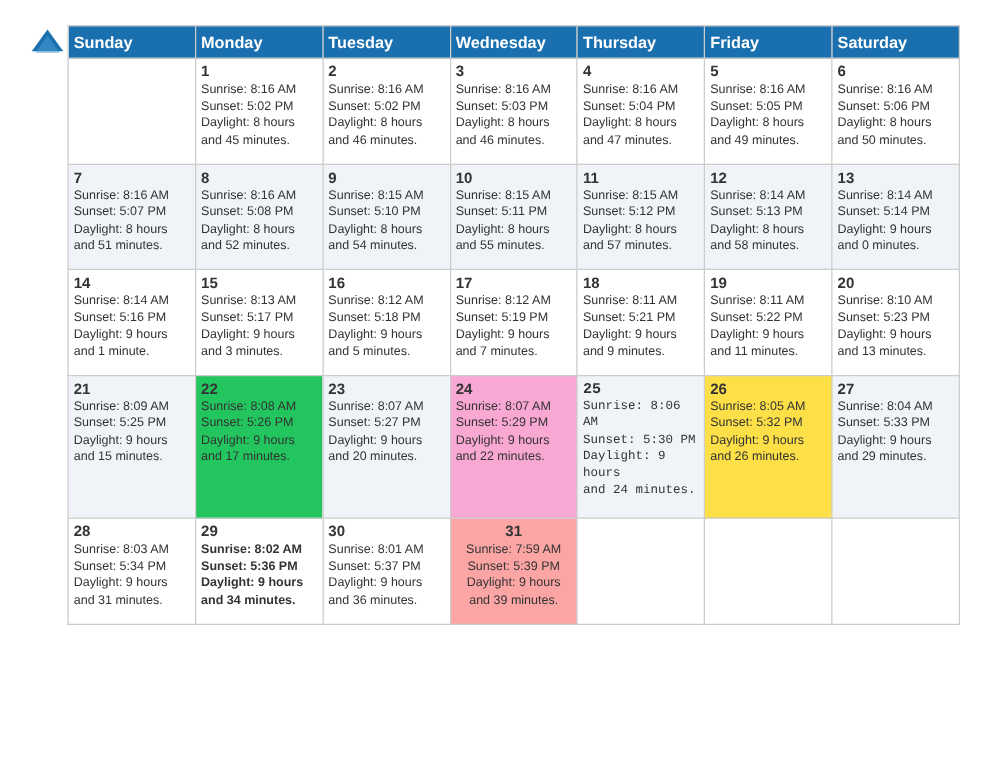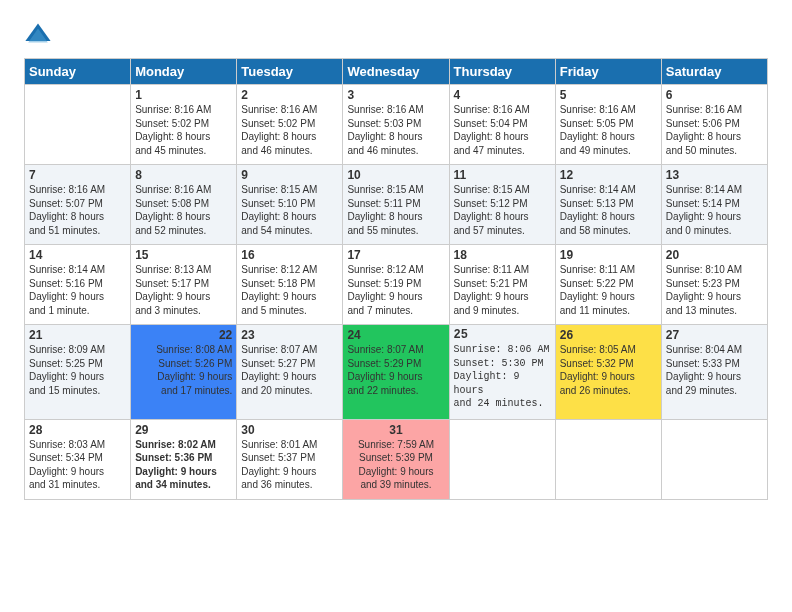--- a/index.html
+++ b/index.html
@@ -8,21 +8,21 @@
       background: #fff;
       width: 792px;
       height: 612px;
       overflow: hidden;
     }
     .page {
       width: 792px;
       height: 516px;
       padding: 20px 24px 16px 24px;
       display: flex;
-      flex-direction: column;
+      flex-direction: row;
     }
     .header {
       display: flex;
       justify-content: space-between;
       align-items: flex-start;
       margin-bottom: 10px;
     }
     .logo {
       display: flex;
       align-items: center;
@@ -285,35 +285,35 @@
           </td>
         </tr>
         <tr>
           <td style="background: rgb(240, 244, 248);">
             <span class="day-num">21</span>
             <div class="day-info" style="white-space: pre-line;">Sunrise: 8:09 AM
 Sunset: 5:25 PM
 Daylight: 9 hours
 and 15 minutes.</div>
           </td>
-          <td style="background: #3b82f6; text-align: right;">
+          <td style="background: #22c55e;">
             <span class="day-num">22</span>
             <div class="day-info" style="white-space: pre-line;">Sunrise: 8:08 AM
 Sunset: 5:26 PM
 Daylight: 9 hours
 and 17 minutes.</div>
           </td>
           <td style="background: rgb(240, 244, 248);">
             <span class="day-num">23</span>
             <div class="day-info" style="white-space: pre-line;">Sunrise: 8:07 AM
 Sunset: 5:27 PM
 Daylight: 9 hours
 and 20 minutes.</div>
           </td>
-          <td style="background: #22c55e;">
+          <td style="background: #f9a8d4;">
             <span class="day-num">24</span>
             <div class="day-info" style="white-space: pre-line;">Sunrise: 8:07 AM
 Sunset: 5:29 PM
 Daylight: 9 hours
 and 22 minutes.</div>
           </td>
           <td style="background: rgb(240, 244, 248); font-family: Liberation Mono, monospace;">
             <span class="day-num">25</span>
             <div class="day-info" style="white-space: pre-line;">Sunrise: 8:06 AM
 Sunset: 5:30 PM

